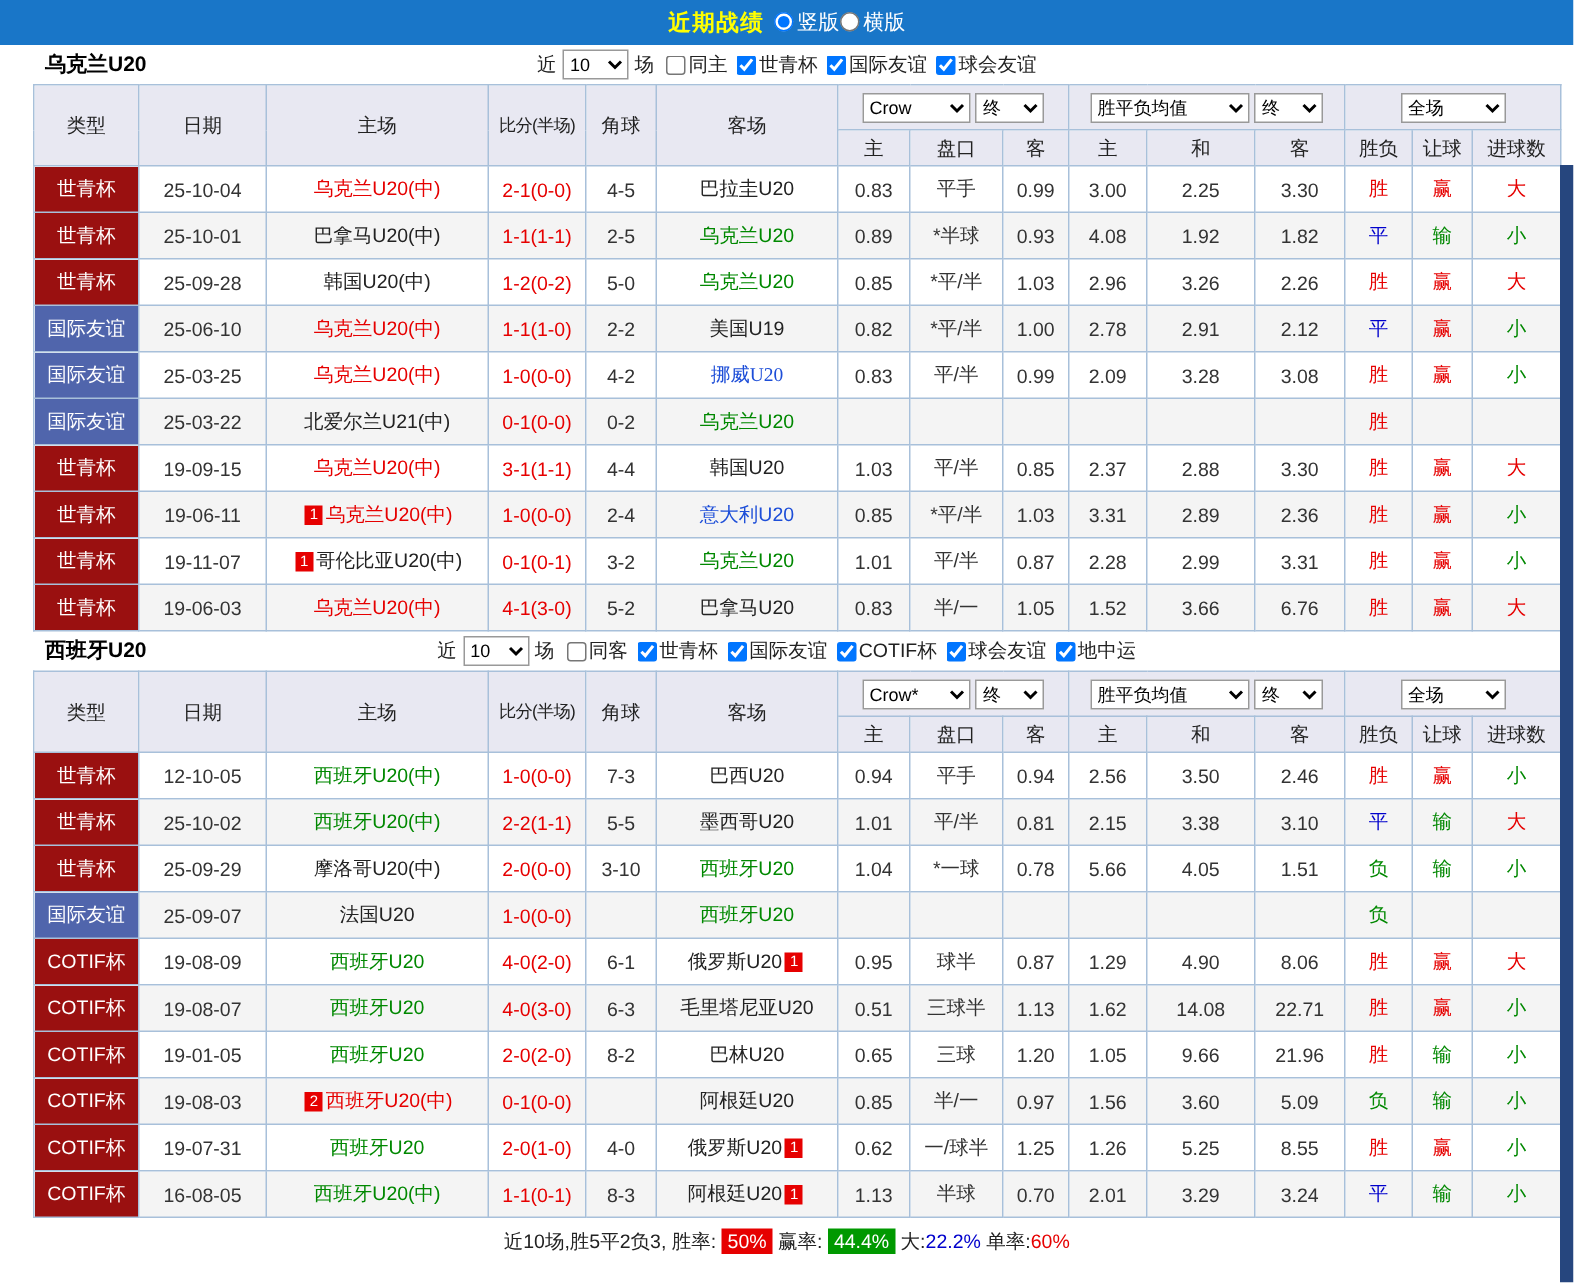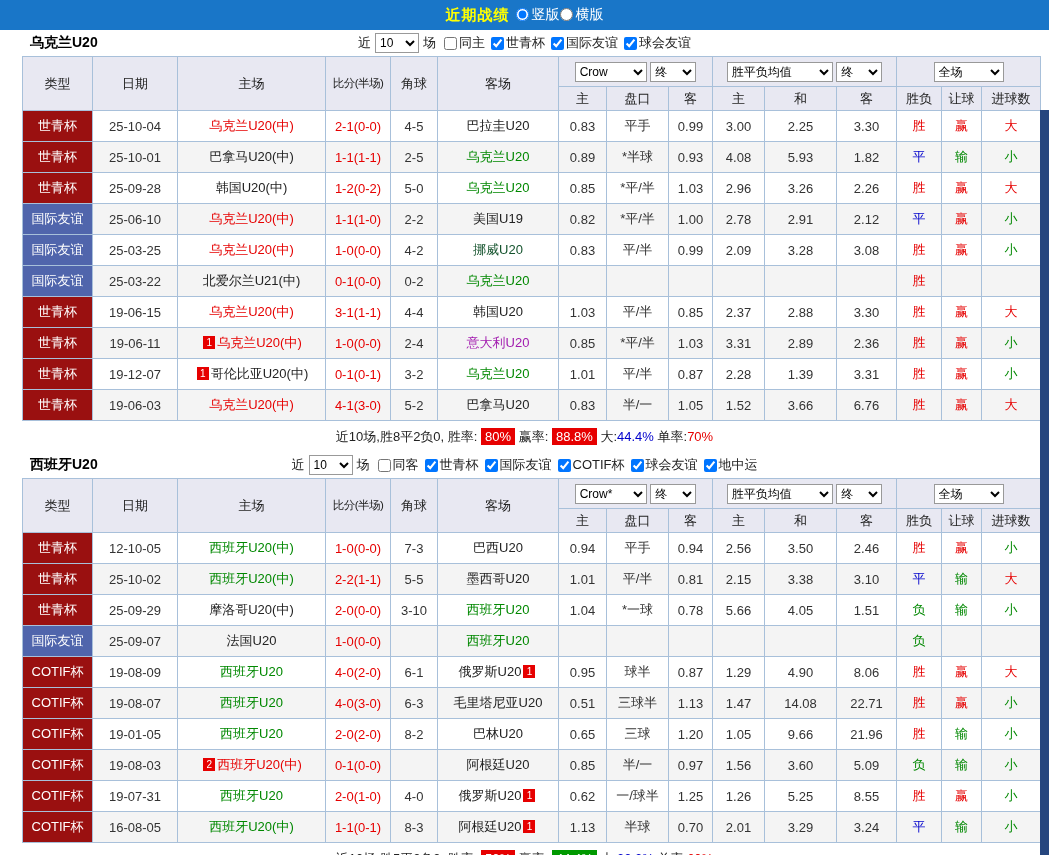--- a/index.html
+++ b/index.html
@@ -185,21 +185,21 @@
           <td class="type" style="background: rgb(154, 16, 16);">世青杯</td>
           <td class="date">25-10-01</td>
           <td class="team"><span style="color: rgb(34, 34, 34);">巴拿马U20(中)</span></td>
           <td class="score">1-1(1-1)</td>
           <td class="corner">2-5</td>
           <td class="team"><span style="color: rgb(0, 136, 0);">乌克兰U20</span></td>
           <td class="odds">0.89</td>
           <td class="odds">*半球</td>
           <td class="odds">0.93</td>
           <td class="odds">4.08</td>
-          <td class="odds">5.93</td>
+          <td class="odds">1.92</td>
           <td class="odds">1.82</td>
           <td class="res" style="color: rgb(0, 0, 204);">平</td>
           <td class="res" style="color: rgb(0, 136, 0);">输</td>
           <td class="res" style="color: rgb(0, 136, 0);">小</td>
         </tr>
         <tr>
           <td class="type" style="background: rgb(154, 16, 16);">世青杯</td>
           <td class="date">25-09-28</td>
           <td class="team"><span style="color: rgb(34, 34, 34);">韩国U20(中)</span></td>
           <td class="score">1-2(0-2)</td>
@@ -231,21 +231,21 @@
           <td class="res" style="color: rgb(0, 0, 204);">平</td>
           <td class="res" style="color: rgb(230, 0, 0);">赢</td>
           <td class="res" style="color: rgb(0, 136, 0);">小</td>
         </tr>
         <tr>
           <td class="type" style="background: rgb(80, 101, 172);">国际友谊</td>
           <td class="date">25-03-25</td>
           <td class="team"><span style="color: rgb(230, 0, 0);">乌克兰U20(中)</span></td>
           <td class="score">1-0(0-0)</td>
           <td class="corner">4-2</td>
-          <td class="team"><span style="color: #14532d;">挪威U20</span></td>
+          <td class="team"><span style="color: #1d4ed8; font-family: Liberation Serif, serif;">挪威U20</span></td>
           <td class="odds">0.83</td>
           <td class="odds">平/半</td>
           <td class="odds">0.99</td>
           <td class="odds">2.09</td>
           <td class="odds">3.28</td>
           <td class="odds">3.08</td>
           <td class="res" style="color: rgb(230, 0, 0);">胜</td>
           <td class="res" style="color: rgb(230, 0, 0);">赢</td>
           <td class="res" style="color: rgb(0, 136, 0);">小</td>
         </tr>
@@ -261,64 +261,64 @@
           <td class="odds"></td>
           <td class="odds"></td>
           <td class="odds"></td>
           <td class="odds"></td>
           <td class="res" style="color: rgb(230, 0, 0);">胜</td>
           <td class="res" style="color: rgb(34, 34, 34);"></td>
           <td class="res" style="color: rgb(34, 34, 34);"></td>
         </tr>
         <tr>
           <td class="type" style="background: rgb(154, 16, 16);">世青杯</td>
-          <td class="date">19-06-15</td>
+          <td class="date">19-09-15</td>
           <td class="team"><span style="color: rgb(230, 0, 0);">乌克兰U20(中)</span></td>
           <td class="score">3-1(1-1)</td>
           <td class="corner">4-4</td>
           <td class="team"><span style="color: rgb(34, 34, 34);">韩国U20</span></td>
           <td class="odds">1.03</td>
           <td class="odds">平/半</td>
           <td class="odds">0.85</td>
           <td class="odds">2.37</td>
           <td class="odds">2.88</td>
           <td class="odds">3.30</td>
           <td class="res" style="color: rgb(230, 0, 0);">胜</td>
           <td class="res" style="color: rgb(230, 0, 0);">赢</td>
           <td class="res" style="color: rgb(230, 0, 0);">大</td>
         </tr>
         <tr>
           <td class="type" style="background: rgb(154, 16, 16);">世青杯</td>
           <td class="date">19-06-11</td>
           <td class="team"><span class="rc">1</span><span style="color: rgb(230, 0, 0);">乌克兰U20(中)</span></td>
           <td class="score">1-0(0-0)</td>
           <td class="corner">2-4</td>
-          <td class="team"><span style="color: #a21caf;">意大利U20</span></td>
+          <td class="team"><span style="color: #1d4ed8;">意大利U20</span></td>
           <td class="odds">0.85</td>
           <td class="odds">*平/半</td>
           <td class="odds">1.03</td>
           <td class="odds">3.31</td>
           <td class="odds">2.89</td>
           <td class="odds">2.36</td>
           <td class="res" style="color: rgb(230, 0, 0);">胜</td>
           <td class="res" style="color: rgb(230, 0, 0);">赢</td>
           <td class="res" style="color: rgb(0, 136, 0);">小</td>
         </tr>
         <tr>
           <td class="type" style="background: rgb(154, 16, 16);">世青杯</td>
-          <td class="date">19-12-07</td>
+          <td class="date">19-11-07</td>
           <td class="team"><span class="rc">1</span><span style="color: rgb(34, 34, 34);">哥伦比亚U20(中)</span></td>
           <td class="score">0-1(0-1)</td>
           <td class="corner">3-2</td>
           <td class="team"><span style="color: rgb(0, 136, 0);">乌克兰U20</span></td>
           <td class="odds">1.01</td>
           <td class="odds">平/半</td>
           <td class="odds">0.87</td>
           <td class="odds">2.28</td>
-          <td class="odds">1.39</td>
+          <td class="odds">2.99</td>
           <td class="odds">3.31</td>
           <td class="res" style="color: rgb(230, 0, 0);">胜</td>
           <td class="res" style="color: rgb(230, 0, 0);">赢</td>
           <td class="res" style="color: rgb(0, 136, 0);">小</td>
         </tr>
         <tr>
           <td class="type" style="background: rgb(154, 16, 16);">世青杯</td>
           <td class="date">19-06-03</td>
           <td class="team"><span style="color: rgb(230, 0, 0);">乌克兰U20(中)</span></td>
           <td class="score">4-1(3-0)</td>
@@ -329,30 +329,20 @@
           <td class="odds">1.05</td>
           <td class="odds">1.52</td>
           <td class="odds">3.66</td>
           <td class="odds">6.76</td>
           <td class="res" style="color: rgb(230, 0, 0);">胜</td>
           <td class="res" style="color: rgb(230, 0, 0);">赢</td>
           <td class="res" style="color: rgb(230, 0, 0);">大</td>
         </tr>
       </tbody>
   </table>
-  <div class="summary" id="summary-0">
-      <span class="plain">近10场,胜8平2负0, 胜率: </span>
-      <span class="badge-red">80%</span>
-      <span class="plain"> 赢率: </span>
-      <span class="badge-red">88.8%</span>
-      <span class="plain"> 大:</span>
-      <span class="text-blue">44.4%</span>
-      <span class="plain"> 单率:</span>
-      <span class="text-red">70%</span>
-    </div>
 </section>
 
 <section class="block">
   <div class="section-header">
     <span class="team-name">西班牙U20</span>
     <span class="filters">
       <span>近</span>
       <select class="sel-count"><option>10</option></select>
       <span>场</span>
       <span id="filters-1" class="chkgroup">
@@ -522,21 +512,21 @@
         <tr>
           <td class="type" style="background: rgb(154, 16, 16);">COTIF杯</td>
           <td class="date">19-08-07</td>
           <td class="team"><span style="color: rgb(0, 136, 0);">西班牙U20</span></td>
           <td class="score">4-0(3-0)</td>
           <td class="corner">6-3</td>
           <td class="team"><span style="color: rgb(34, 34, 34);">毛里塔尼亚U20</span></td>
           <td class="odds">0.51</td>
           <td class="odds">三球半</td>
           <td class="odds">1.13</td>
-          <td class="odds">1.47</td>
+          <td class="odds">1.62</td>
           <td class="odds">14.08</td>
           <td class="odds">22.71</td>
           <td class="res" style="color: rgb(230, 0, 0);">胜</td>
           <td class="res" style="color: rgb(230, 0, 0);">赢</td>
           <td class="res" style="color: rgb(0, 136, 0);">小</td>
         </tr>
         <tr>
           <td class="type" style="background: rgb(154, 16, 16);">COTIF杯</td>
           <td class="date">19-01-05</td>
           <td class="team"><span style="color: rgb(0, 136, 0);">西班牙U20</span></td>

